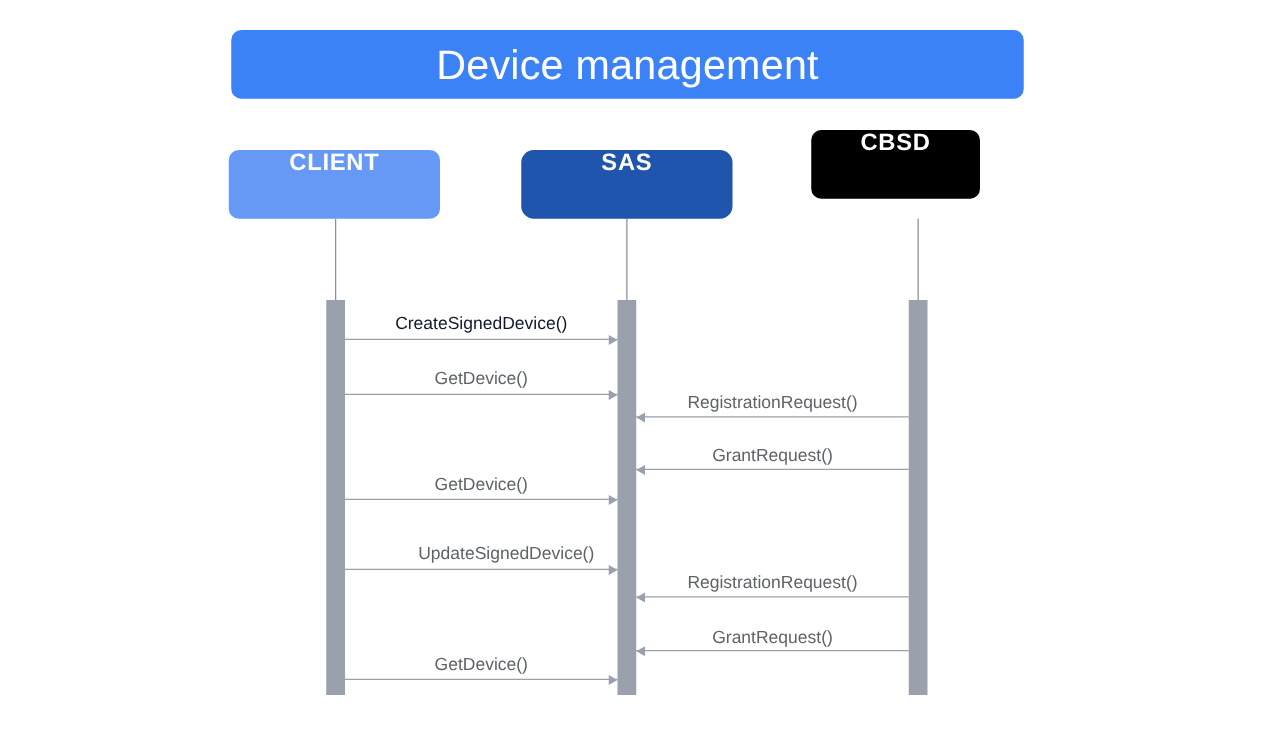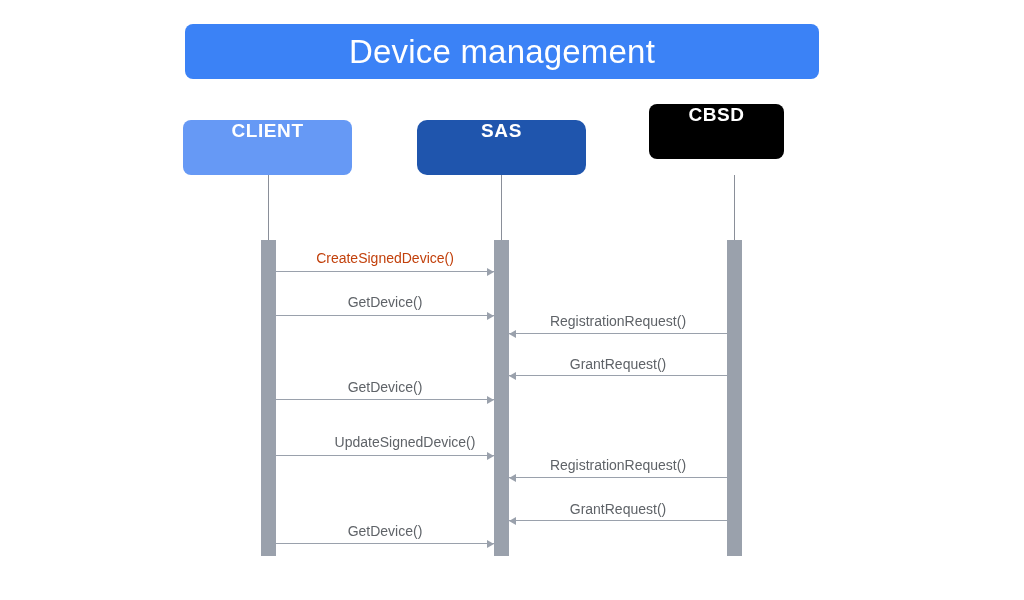--- a/index.html
+++ b/index.html
@@ -122,21 +122,21 @@
   <div id="activations">
       <div class="activation" style="left: 261px; top: 240px; height: 316px; background: rgb(154, 161, 172);"></div>
       <div class="activation" style="left: 494px; top: 240px; height: 316px; background: rgb(154, 161, 172);"></div>
       <div class="activation" style="left: 727px; top: 240px; height: 316px; background: rgb(154, 161, 172);"></div>
     </div>
 
   <div id="messages">
       <div>
         <div class="msg-line" style="left: 276px; top: 271px; width: 218px; background: rgb(154, 161, 172);"></div>
         <div class="msg-arrow right" style="top: 267.5px; left: 487px; border-left-color: rgb(154, 161, 172);"></div>
-        <div class="msg-label" style="left: 276px; width: 218px; top: 250px; color: #c2410c;">CreateSignedDevice()</div>
+        <div class="msg-label" style="left: 276px; width: 218px; top: 250px; color: #0f172a;">CreateSignedDevice()</div>
       </div>
       <div>
         <div class="msg-line" style="left: 276px; top: 315px; width: 218px; background: rgb(154, 161, 172);"></div>
         <div class="msg-arrow right" style="top: 311.5px; left: 487px; border-left-color: rgb(154, 161, 172);"></div>
         <div class="msg-label" style="left: 276px; width: 218px; top: 294px; color: rgb(95, 99, 104);">GetDevice()</div>
       </div>
       <div>
         <div class="msg-line" style="left: 509px; top: 333px; width: 218px; background: rgb(154, 161, 172);"></div>
         <div class="msg-arrow left" style="top: 329.5px; left: 509px; border-right-color: rgb(154, 161, 172);"></div>
         <div class="msg-label" style="left: 509px; width: 218px; top: 313px; color: rgb(95, 99, 104);">RegistrationRequest()</div>

